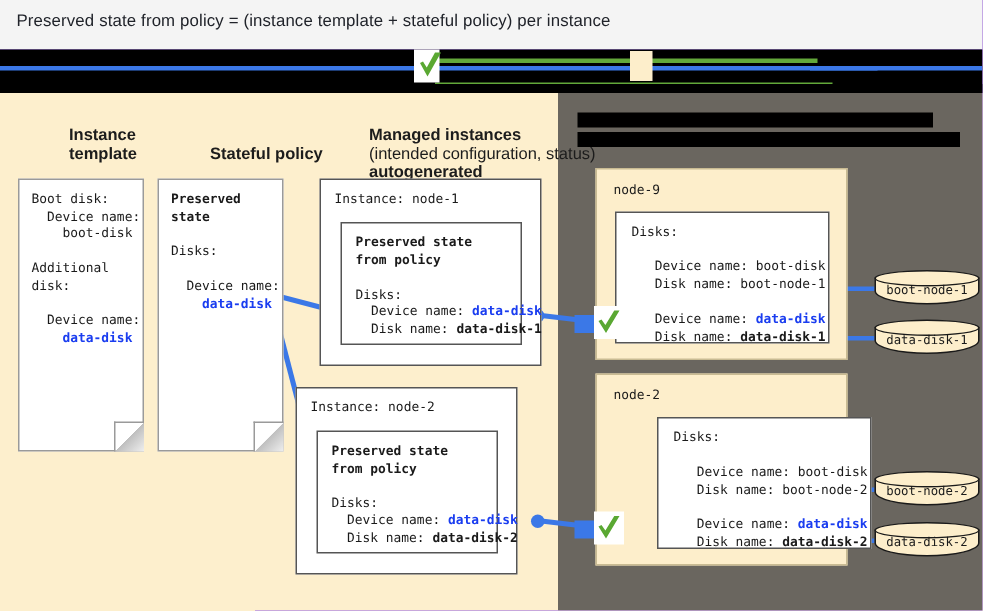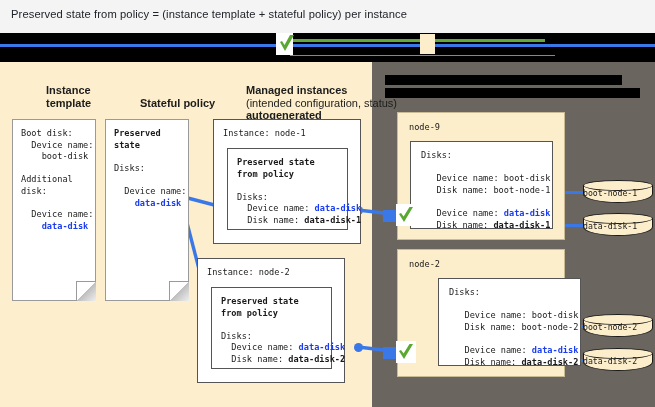--- a/index.html
+++ b/index.html
@@ -122,21 +122,21 @@
     background:#fdeecb;border:1px solid #1a1a1a;
     border-radius:0 0 35px 35px / 0 0 9px 9px;
     box-sizing:border-box;
   }
   .cyl .top{
     position:absolute;left:0;top:0px;width:70px;height:11px;
     background:#fdeecb;border:1px solid #1a1a1a;border-radius:50%;
     box-sizing:border-box;
   }
   .cyl .ctext{
-    position:absolute;left:0;top:8px;width:70px;text-align:left;
+    position:absolute;left:0;top:8px;width:70px;text-align:center;
     font-family:"DejaVu Sans Mono","Liberation Mono",monospace;
     font-size:8.2px;color:#1a1a1a;z-index:4;
   }
 
   
   .bline{position:absolute;background:#3b78e7;}
   .dot{position:absolute;width:9px;height:9px;border-radius:50%;background:#3b78e7;}
   svg.conn{position:absolute;left:0;top:0;width:655px;height:345px;overflow:visible;pointer-events:none;}
 
   .checkmark{position:absolute;width:20px;height:22px;background:#ffffff;}

